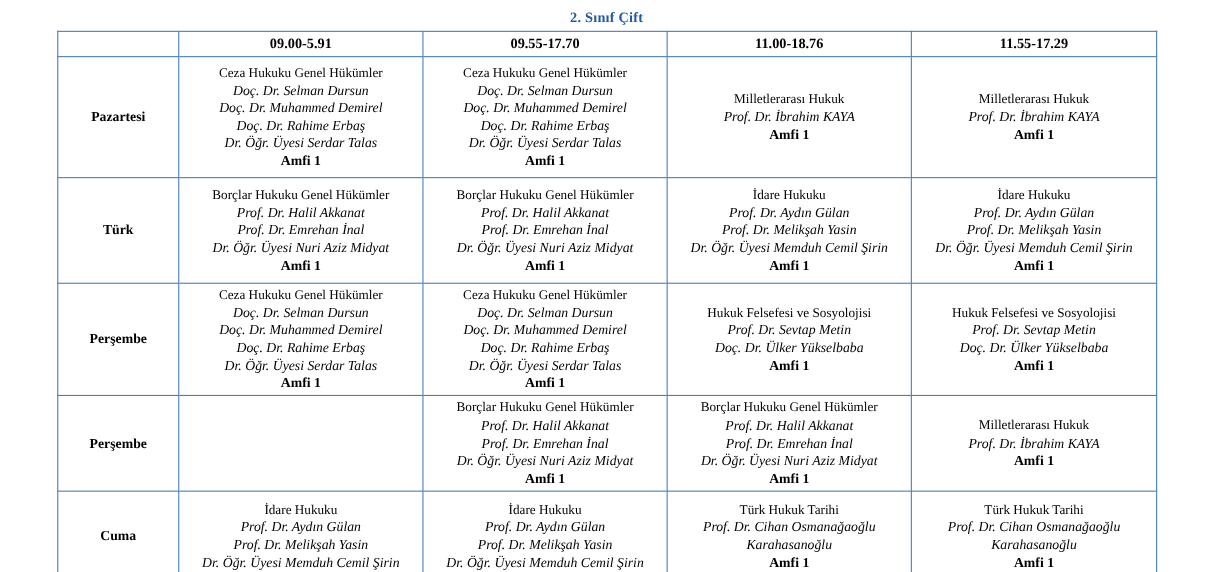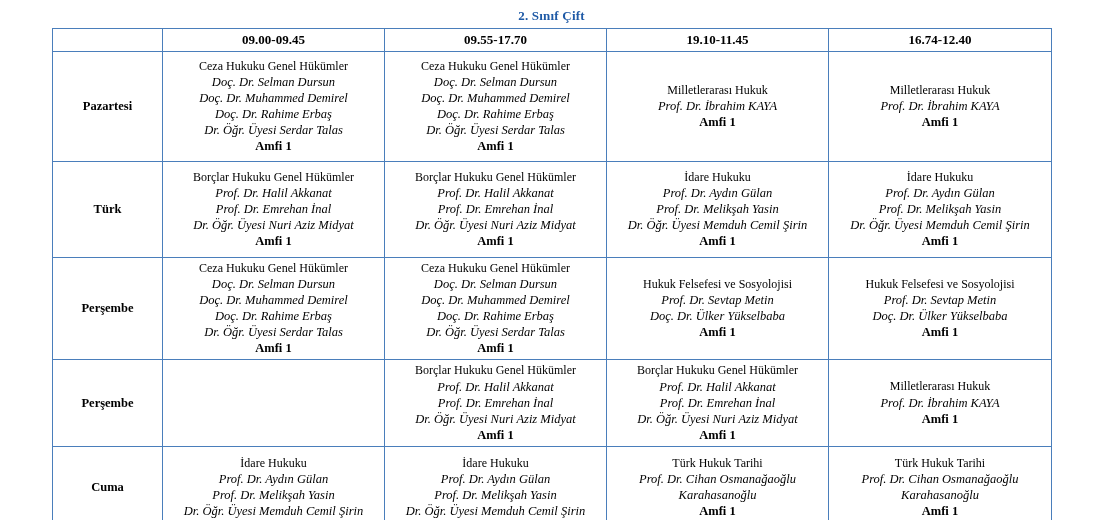--- a/index.html
+++ b/index.html
@@ -105,24 +105,24 @@
       <colgroup>
         <col class="c-day">
         <col class="c-slot">
         <col class="c-slot">
         <col class="c-slot3">
         <col class="c-slot4">
       </colgroup>
       <thead>
         <tr>
           <th></th>
-          <th>09.00-09.45</th>
+          <th>09.00-5.91</th>
           <th>09.55-17.70</th>
-          <th>19.10-11.45</th>
-          <th>16.74-12.40</th>
+          <th>11.00-18.76</th>
+          <th>11.55-17.29</th>
         </tr>
       </thead>
       <tbody>
 
         <tr class="row-pazartesi">
           <td class="day-cell">Pazartesi</td>
           <td>
             <span class="course cell-inner">Ceza Hukuku Genel Hükümler</span>
             <span class="lect cell-inner">Doç. Dr. Selman Dursun</span>
             <span class="lect cell-inner">Doç. Dr. Muhammed Demirel</span>

